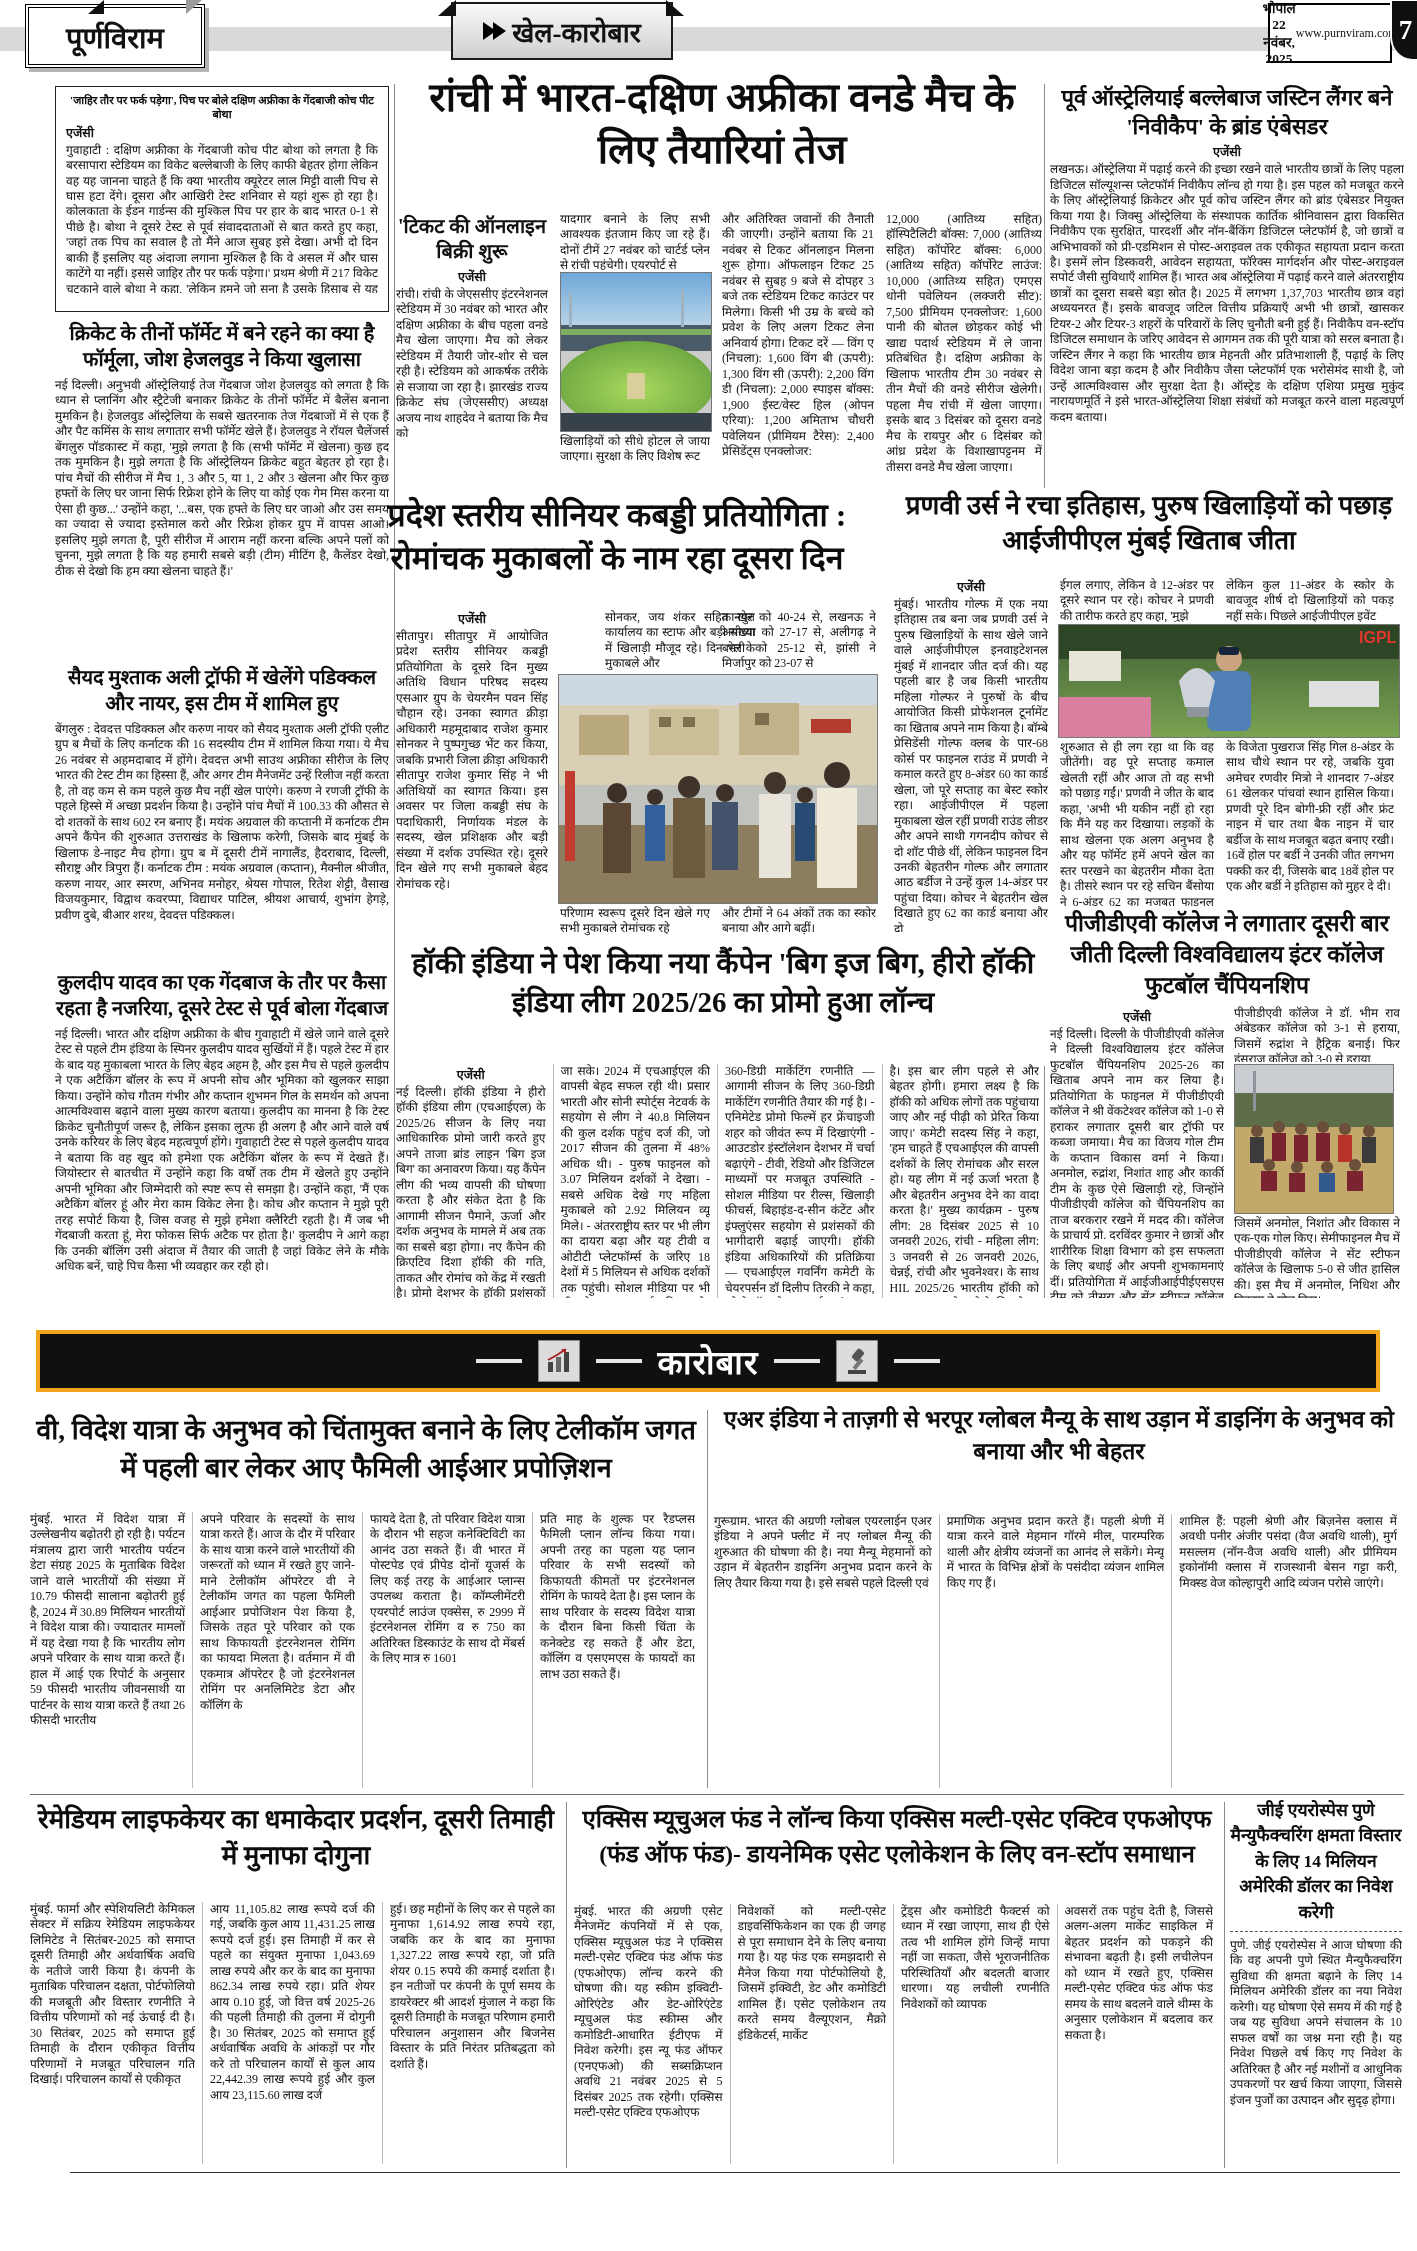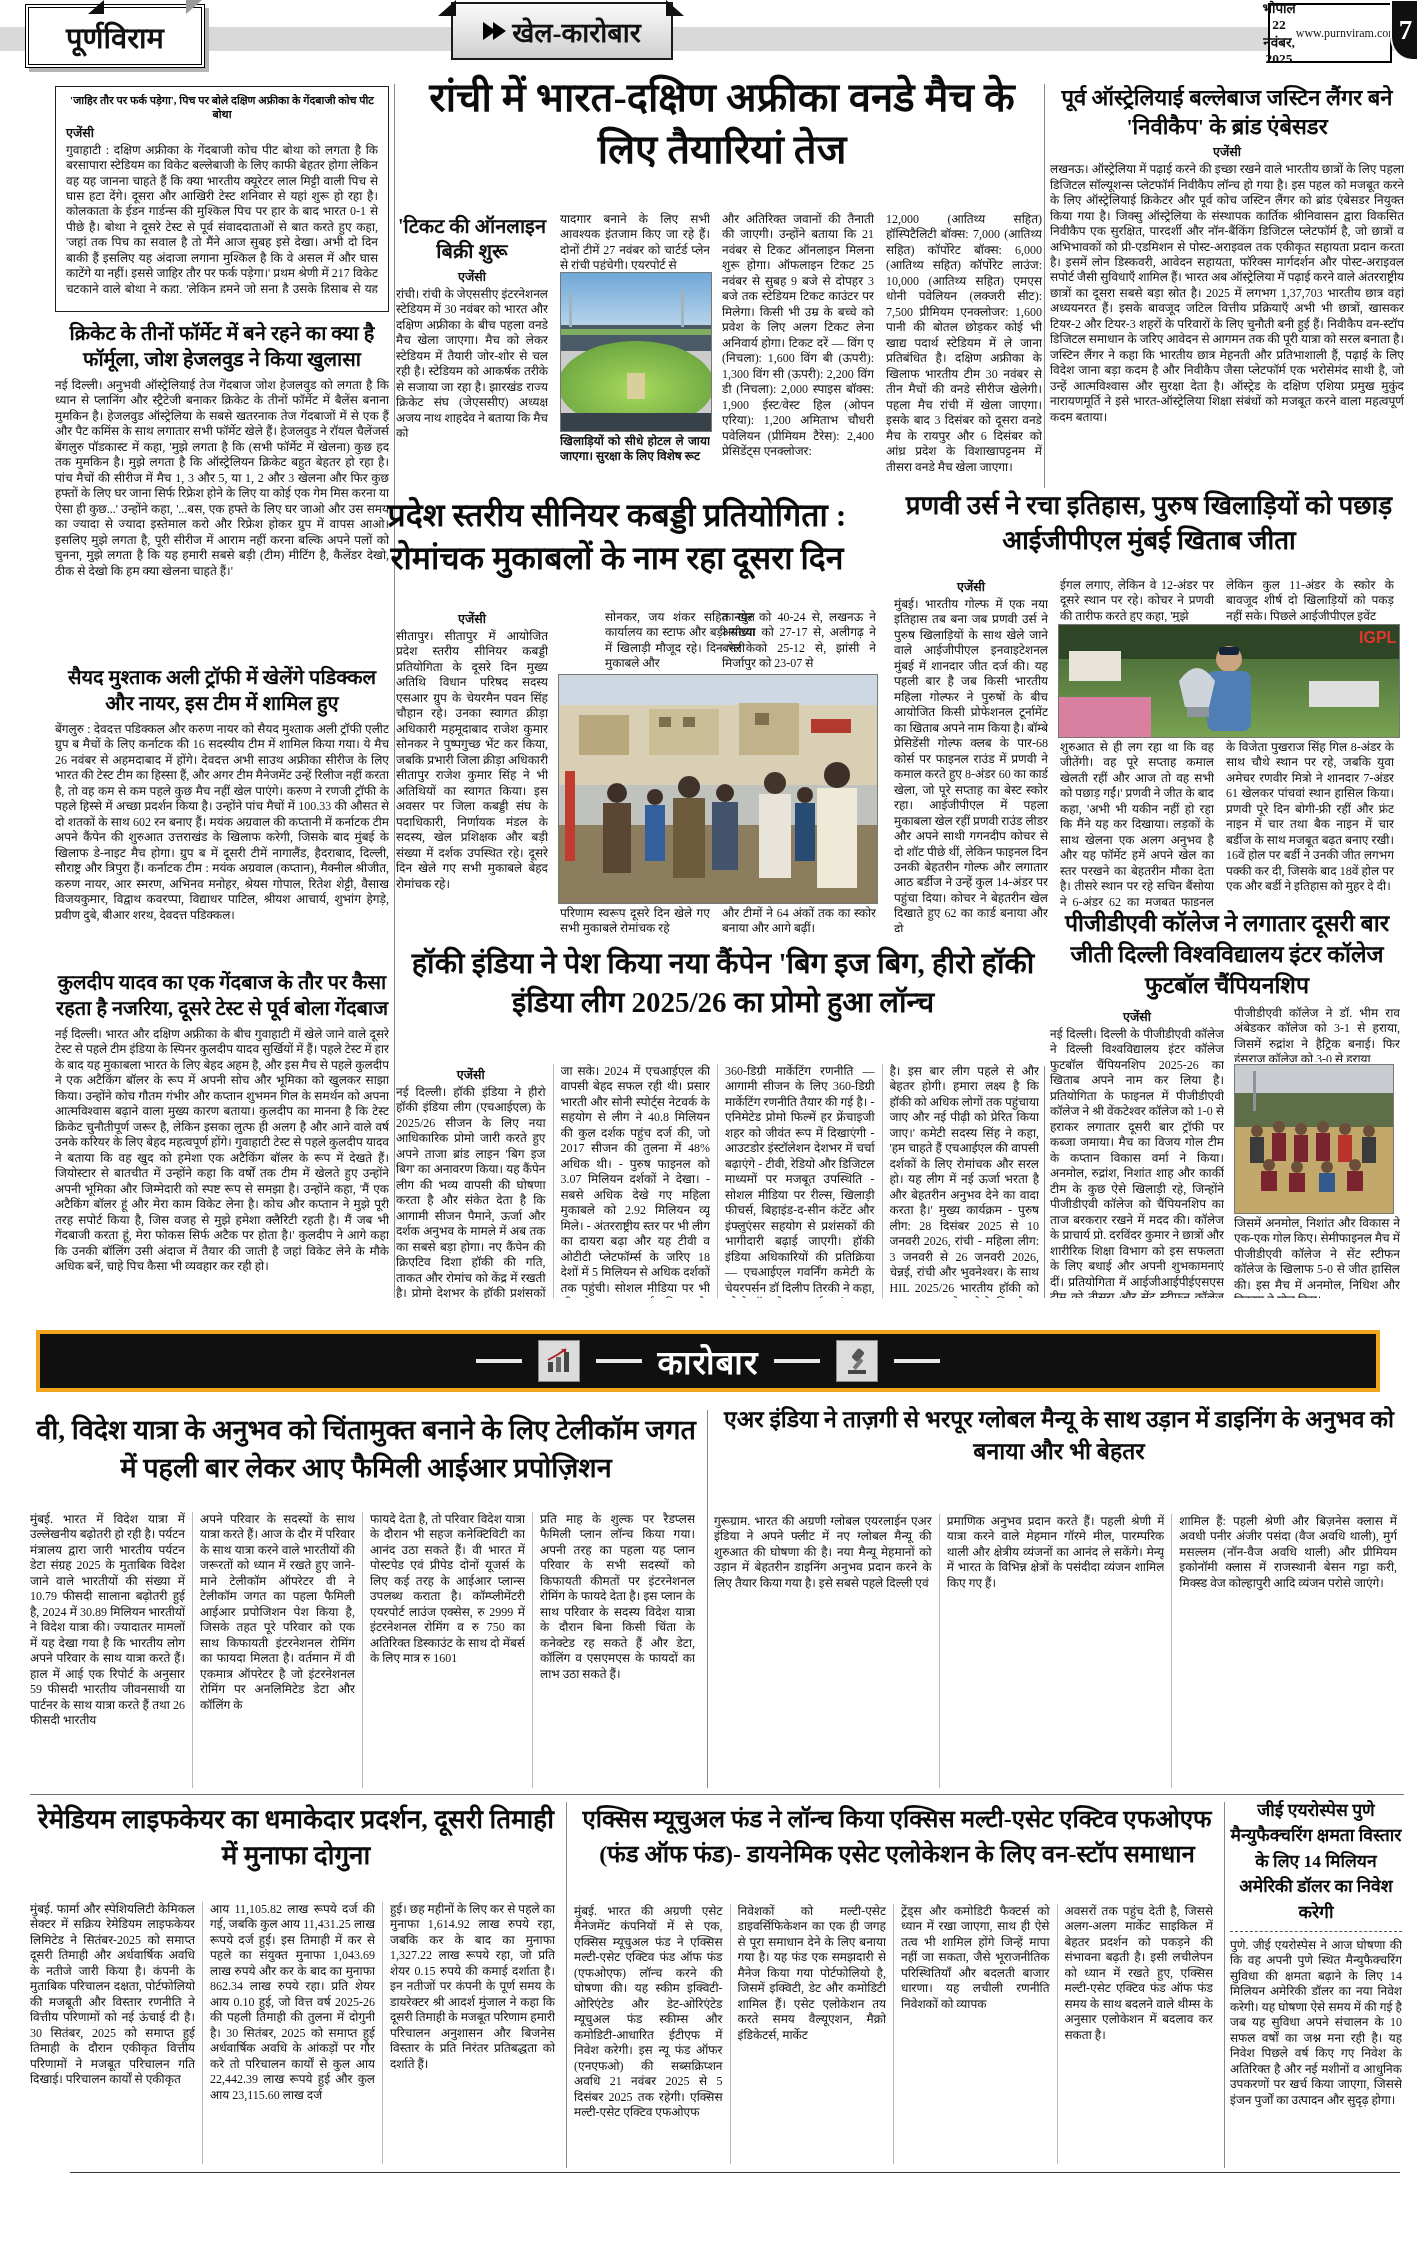--- a/index.html
+++ b/index.html
@@ -128,21 +128,21 @@
       <rect y="52" width="150" height="26" fill="#4a5a66"></rect>
       <rect y="56" width="150" height="6" fill="#7fae62"></rect>
       <rect x="8" y="20" width="3" height="34" fill="#9fb3c0"></rect>
       <rect x="120" y="16" width="3" height="38" fill="#9fb3c0"></rect>
       <ellipse cx="75" cy="112" rx="78" ry="44" fill="url(#field)"></ellipse>
       <rect x="66" y="100" width="18" height="26" fill="#d8cf9a"></rect>
       <rect y="140" width="150" height="18" fill="#37414a"></rect>
     </svg>
   </div>
 
-  <div class="col" style="left:560px;top:434px;width:150px;height:48px;font-weight:bold;">
+  <div class="col" style="left:560px;top:434px;width:150px;height:48px;">
     <p class="body">खिलाड़ियों को सीधे होटल ले जाया जाएगा। सुरक्षा के लिए विशेष रूट</p>
   </div>
   <div class="col" style="left:722px;top:212px;width:152px;height:270px;">
     <p class="body">और अतिरिक्त जवानों की तैनाती की जाएगी। उन्होंने बताया कि 21 नवंबर से टिकट ऑनलाइन मिलना शुरू होगा। ऑफलाइन टिकट 25 नवंबर से सुबह 9 बजे से दोपहर 3 बजे तक स्टेडियम टिकट काउंटर पर मिलेगा। किसी भी उम्र के बच्चे को प्रवेश के लिए अलग टिकट लेना अनिवार्य होगा। टिकट दरें — विंग ए (निचला): 1,600 विंग बी (ऊपरी): 1,300 विंग सी (ऊपरी): 2,200 विंग डी (निचला): 2,000 स्पाइस बॉक्स: 1,900 ईस्ट/वेस्ट हिल (ओपन एरिया): 1,200 अमिताभ चौधरी पवेलियन (प्रीमियम टैरेस): 2,400 प्रेसिडेंट्स एनक्लोजर:</p>
   </div>
   <div class="col" style="left:886px;top:212px;width:156px;height:278px;">
     <p class="body">12,000 (आतिथ्य सहित) हॉस्पिटैलिटी बॉक्स: 7,000 (आतिथ्य सहित) कॉर्पोरेट बॉक्स: 6,000 (आतिथ्य सहित) कॉर्पोरेट लाउंज: 10,000 (आतिथ्य सहित) एमएस धोनी पवेलियन (लक्जरी सीट): 7,500 प्रीमियम एनक्लोजर: 1,600 पानी की बोतल छोड़कर कोई भी खाद्य पदार्थ स्टेडियम में ले जाना प्रतिबंधित है। दक्षिण अफ्रीका के खिलाफ भारतीय टीम 30 नवंबर से तीन मैचों की वनडे सीरीज खेलेगी। पहला मैच रांची में खेला जाएगा। इसके बाद 3 दिसंबर को दूसरा वनडे मैच के रायपुर और 6 दिसंबर को आंध्र प्रदेश के विशाखापट्टनम में तीसरा वनडे मैच खेला जाएगा।</p>
   </div>
 
   <h2 class="abs" style="left:378px;top:494px;width:478px;height:106px;font-size:32px;line-height:1.35;">प्रदेश स्तरीय सीनियर कबड्डी प्रतियोगिता : रोमांचक मुकाबलों के नाम रहा दूसरा दिन</h2>

